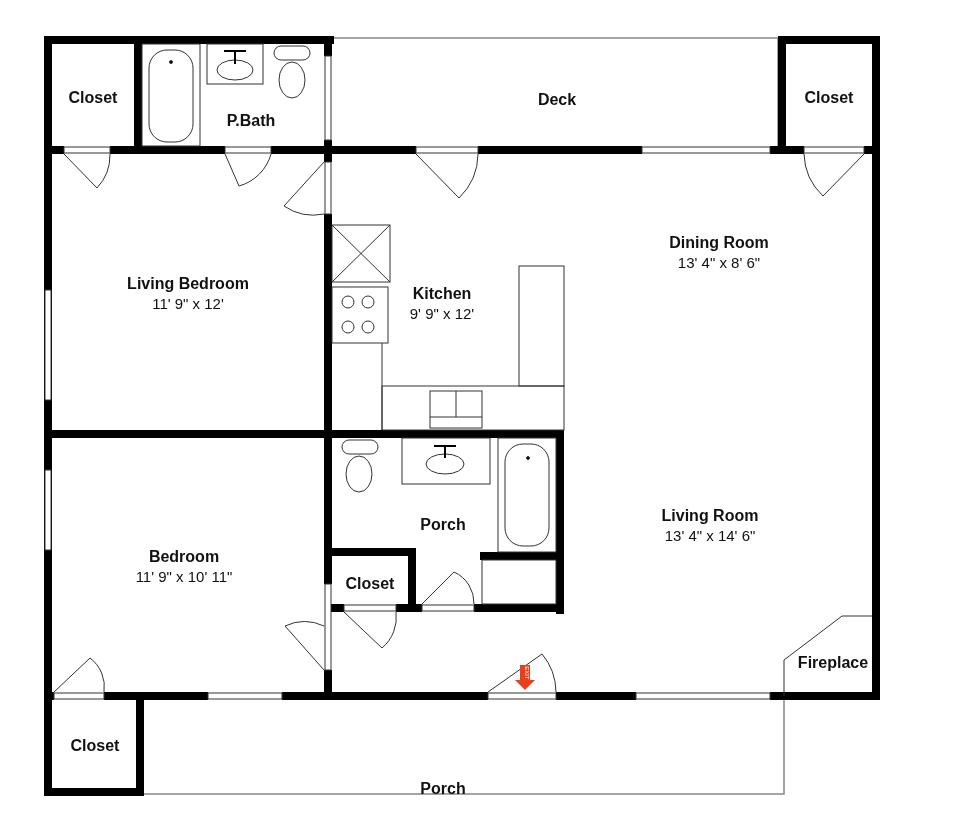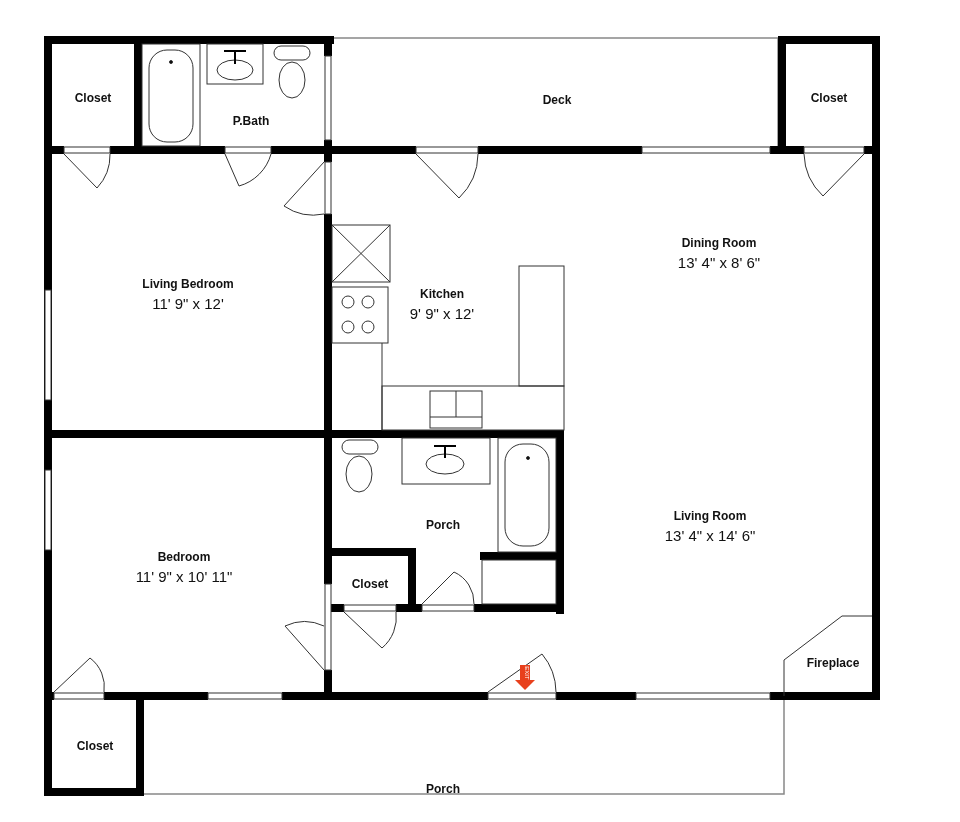--- a/index.html
+++ b/index.html
@@ -1,21 +1,21 @@
 <!DOCTYPE html>
 <html><head>
 <meta charset="utf-8">
 <style>
   html, body { margin: 0; padding: 0; background: #ffffff; }
   body { width: 960px; height: 822px; position: relative; overflow: hidden; font-family: "Liberation Sans", sans-serif; }
   #plan { position: absolute; left: 0; top: 0; }
   .lbl { position: absolute; text-align: center; color: #111; white-space: nowrap; transform: translateX(-50%); }
-  .lbl .name { font-weight: bold; font-size: 12px; display: block; line-height: 20px; }
+  .lbl .name { font-weight: bold; font-size: 16px; display: block; line-height: 20px; }
   .lbl .dim { font-size: 15px; display: block; line-height: 20px; }
-  .lbl.small .name { font-size: 12px; }
+  .lbl.small .name { font-size: 16px; }
 </style>
 </head>
 <body>
 
 <svg id="plan" width="960" height="822" viewBox="0 0 960 822" xmlns="http://www.w3.org/2000/svg">
 
   <g fill="none" stroke="#888" stroke-width="1.5">
     <polyline points="330,38 778,38 778,150"></polyline>
     <polyline points="140,794 784,794 784,696"></polyline>
   </g>

